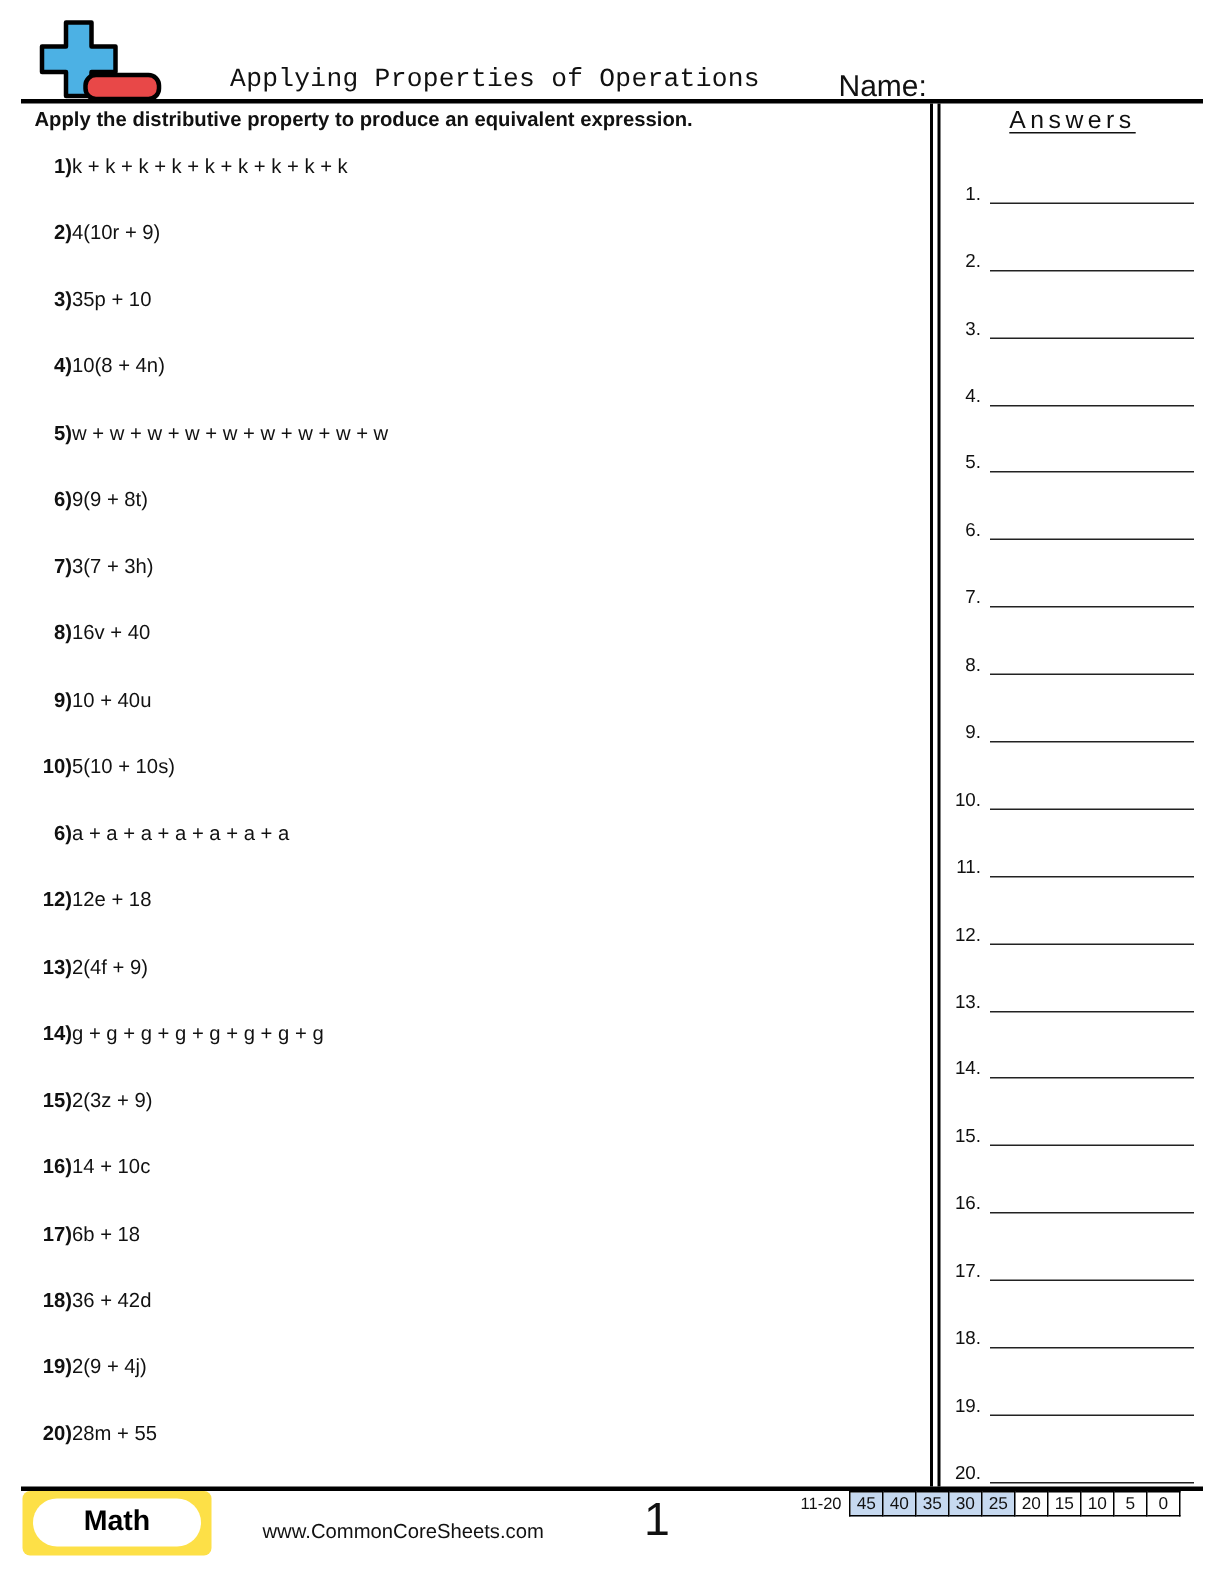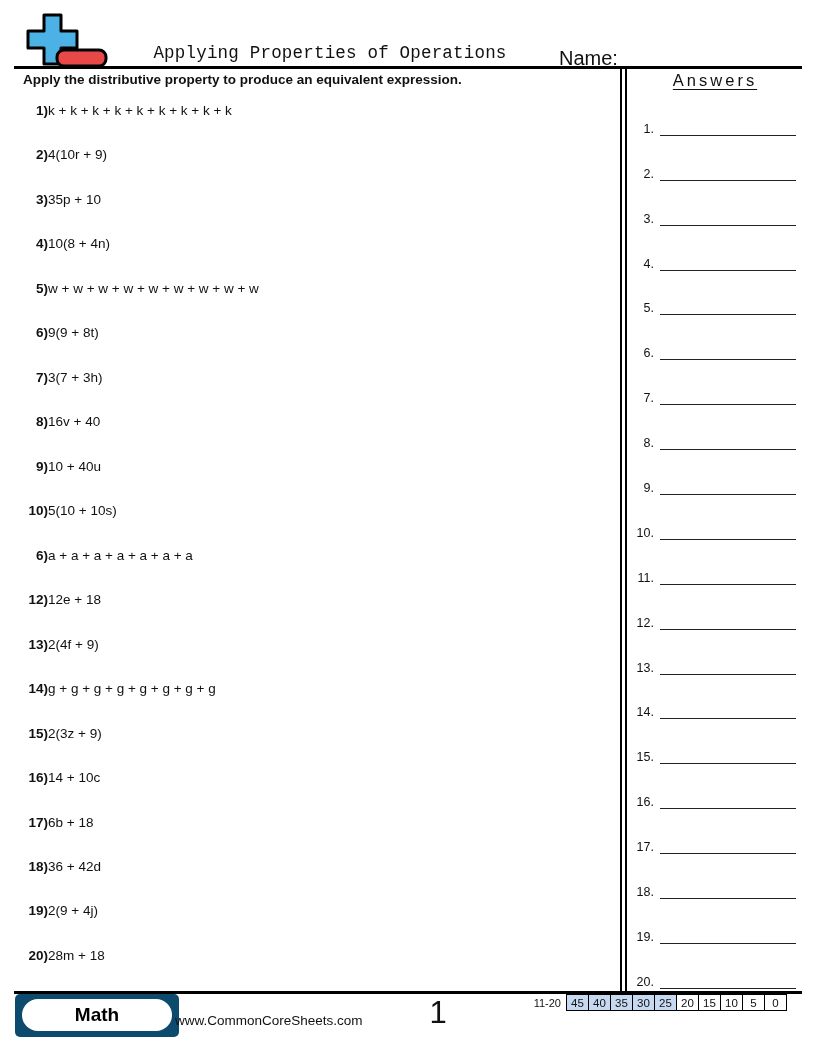--- a/index.html
+++ b/index.html
@@ -41,22 +41,22 @@
     font-size:16.5px; font-weight:normal; letter-spacing:3px;
     text-decoration:underline; text-underline-offset:3px;
   }
   .answers { position:absolute; left:631px; top:91px; width:165px; }
   .answer-row { display:flex; height:44.9px; align-items:flex-end; }
   .a-num { width:23px; text-align:right; font-size:12.5px; flex:none; margin-bottom:0; }
   .a-line { flex:1; margin-left:6px; border-bottom:1.6px solid #222; height:2px; }
 
   
   .math-badge {
-    position:absolute; left:15px; top:994px; width:164px; height:43px;
-    background:#0c4a6e; border-radius:5px;
+    position:absolute; left:15px; top:994px; width:126px; height:43px;
+    background:#fde047; border-radius:5px;
   }
   .math-pill {
     position:absolute; left:7px; top:5px; right:7px; bottom:6px;
     background:#fff; border-radius:16px;
     display:flex; align-items:center; justify-content:center;
     font-size:19px; font-weight:bold; color:#000;
   }
   .website { position:absolute; left:175px; top:1013px; font-size:13.5px; }
   .page-number { position:absolute; left:408px; top:995px; width:60px; text-align:center; font-size:31px; }
 
@@ -178,21 +178,21 @@
         <span class="p-expr">36 + 42d</span>
       </div>
 
       <div class="problem-row">
         <span class="p-num">19)</span>
         <span class="p-expr">2(9 + 4j)</span>
       </div>
 
       <div class="problem-row">
         <span class="p-num">20)</span>
-        <span class="p-expr">28m + 18</span>
+        <span class="p-expr">28m + 55</span>
       </div>
     </div>
 
   <div class="vsep"></div>
   <div class="answers-title">Answers</div>
   <div class="answers">
 
       <div class="answer-row">
         <span class="a-num">1.</span>
         <span class="a-line"></span>

